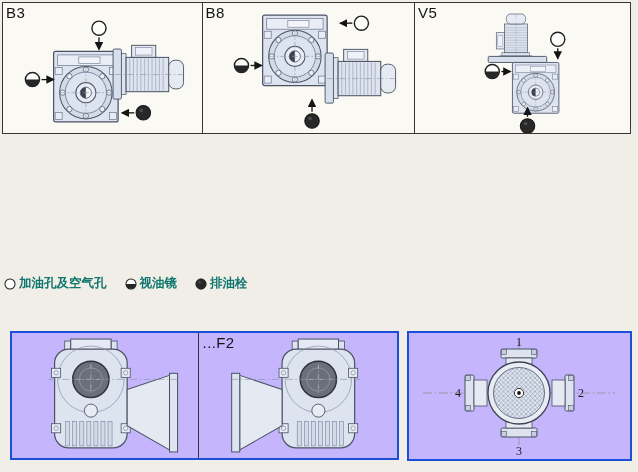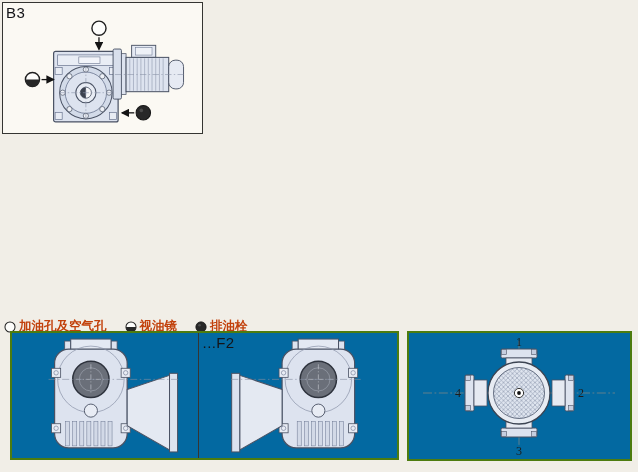--- a/index.html
+++ b/index.html
@@ -2,25 +2,25 @@
 <html><head>
 <meta charset="utf-8">
 <style>
   html,body{margin:0;padding:0;background:#e8e5de;}
   .page{position:relative;width:638px;height:472px;background:#f1eee7;
         font-family:"Liberation Sans",sans-serif;overflow:hidden;padding-left:14px;}
   .cell{position:absolute;background:#fbf9f3;border:1.6px solid #353532;box-sizing:border-box;}
   .cell svg{position:absolute;left:0;top:0;width:100%;height:100%;}
   .plabel{position:absolute;left:3px;top:0px;font-size:15px;line-height:19px;color:#141418;
           letter-spacing:.4px;z-index:2;}
-  .bigbox{position:absolute;background:#0369a1;border:2px solid #4d7c0f;box-sizing:border-box;}
+  .bigbox{position:absolute;background:#c4b5fd;border:2px solid #1d4ed8;box-sizing:border-box;}
   .subcell{position:absolute;top:0;height:100%;box-sizing:border-box;}
   .subcell svg{position:absolute;left:0;top:0;width:100%;height:100%;}
   .legend{position:absolute;left:3px;top:275px;display:flex;align-items:center;
-          font-size:12.5px;font-weight:700;color:#c2410c;margin-top:43px;}
+          font-size:12.5px;font-weight:700;color:#0f766e;}
   .legend-item{display:flex;align-items:center;margin-right:17px;}
   .legend-item svg{margin-right:2px;display:block;}
   .divider{position:absolute;top:0;bottom:0;width:0;border-left:1.6px solid #353532;}
 </style>
 </head>
 <body>
 
 <svg style="position:absolute;width:0;height:0" aria-hidden="true">
   <defs>
     <marker id="ah" viewBox="0 0 10 10" refX="8.5" refY="5" markerWidth="6.5" markerHeight="6.5" orient="auto">
@@ -160,21 +160,60 @@
           <use href="#sym-half"></use>
         </g>
       <line x1="38" y1="76" x2="50" y2="76" stroke="#141414" stroke-width="1.3" marker-end="url(#ah)"></line>
       <g transform="translate(139,109)">
           <use href="#sym-fill"></use>
         </g>
       <line x1="130" y1="109" x2="118" y2="109" stroke="#141414" stroke-width="1.3" marker-end="url(#ah)"></line>
     </svg>
   </div>
 
-
+  <div class="cell" style="left:201.5px;top:2px;width:214px;height:132px">
+    <div class="plabel">B8</div>
+    <svg viewBox="0 0 210 129">
+      <use href="#gearface" transform="translate(59,12)"></use>
+      <use href="#motorh" transform="translate(121,46) scale(0.92)"></use>
+      <g transform="translate(157,20)">
+          <use href="#sym-open"></use>
+        </g>
+      <line x1="148" y1="20" x2="136" y2="20" stroke="#141414" stroke-width="1.3" marker-end="url(#ah)"></line>
+      <g transform="translate(38,62)">
+          <use href="#sym-half"></use>
+        </g>
+      <line x1="47" y1="62" x2="58" y2="62" stroke="#141414" stroke-width="1.3" marker-end="url(#ah)"></line>
+      <g transform="translate(108,117)">
+          <use href="#sym-fill"></use>
+        </g>
+      <line x1="108" y1="108" x2="108" y2="96" stroke="#141414" stroke-width="1.3" marker-end="url(#ah)"></line>
+    </svg>
+  </div>
+
+  <div class="cell" style="left:414px;top:2px;width:217px;height:132px">
+    <div class="plabel">V5</div>
+    <svg viewBox="0 0 212 129">
+      <use href="#motorh" transform="translate(80,58) rotate(-90) scale(0.62)"></use>
+      <rect x="72" y="53" width="58" height="6" rx="1" fill="#d8dfec" stroke="#4a5264" stroke-width="0.9"></rect>
+      <use href="#gearface" transform="translate(96,59) scale(0.72)"></use>
+      <g transform="translate(141,36)">
+          <use href="#sym-open"></use>
+        </g>
+      <line x1="141" y1="45" x2="141" y2="55" stroke="#141414" stroke-width="1.3" marker-end="url(#ah)"></line>
+      <g transform="translate(76,68)">
+          <use href="#sym-half"></use>
+        </g>
+      <line x1="85" y1="68" x2="94" y2="68" stroke="#141414" stroke-width="1.3" marker-end="url(#ah)"></line>
+      <g transform="translate(111,122)">
+          <use href="#sym-fill"></use>
+        </g>
+      <line x1="111" y1="113" x2="111" y2="104" stroke="#141414" stroke-width="1.3" marker-end="url(#ah)"></line>
+    </svg>
+  </div>
 
 
 
 
   <div class="legend">
     <div class="legend-item">
       <svg width="14" height="15">
           <use href="#sym-open" transform="translate(7,8) scale(0.72)"></use>
         </svg>
       <span>加油孔及空气孔</span>

